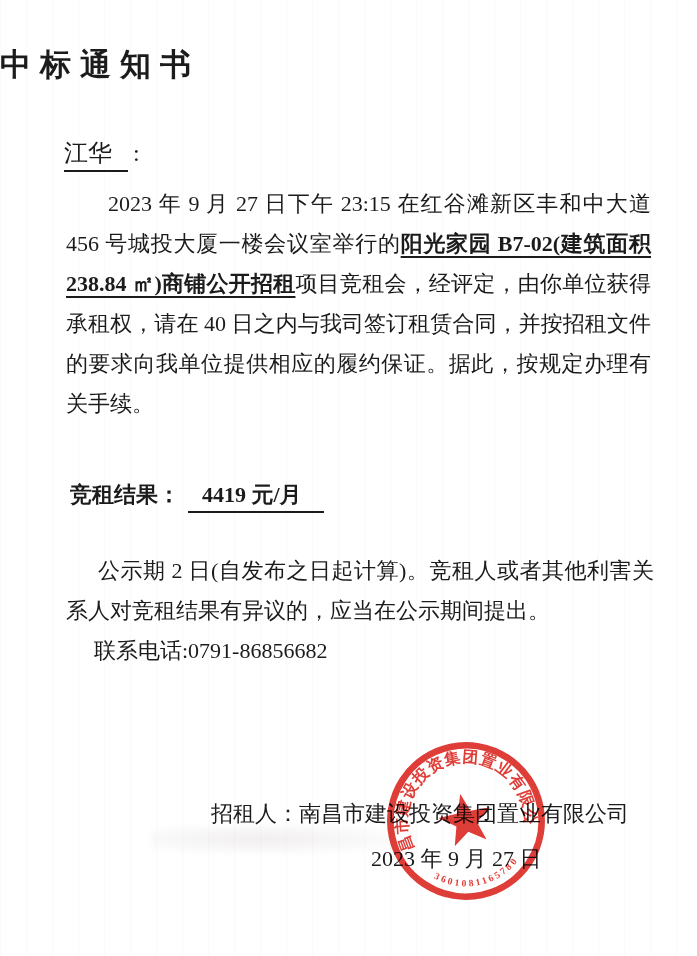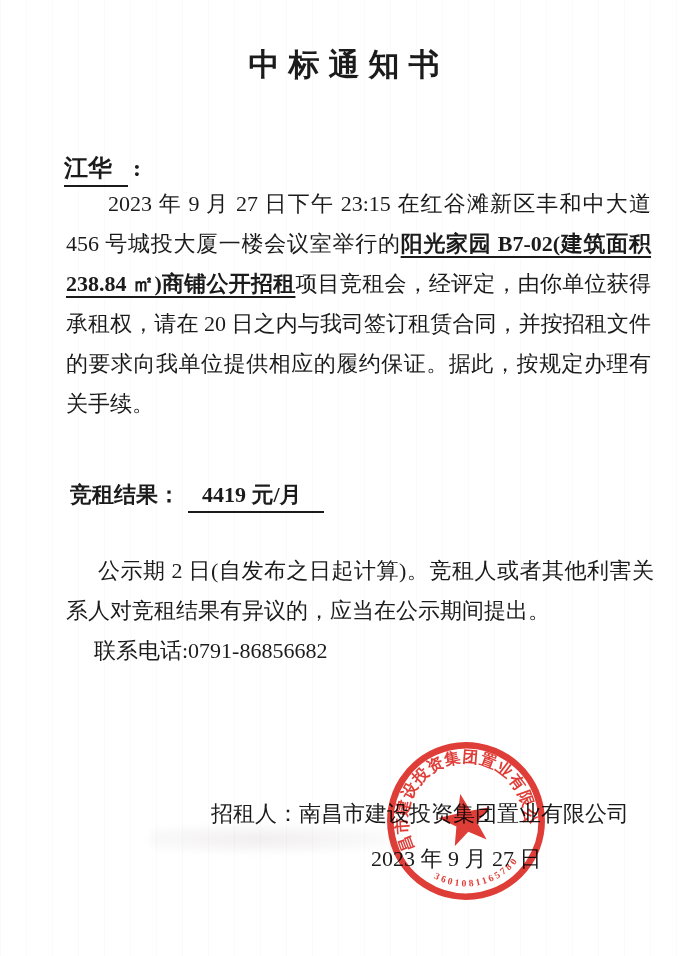--- a/index.html
+++ b/index.html
@@ -16,27 +16,27 @@
   
   .page::before {
     content:"";
     position:absolute; inset:0;
     background:repeating-linear-gradient(90deg,
       rgba(0,0,0,0.018) 0 1px, transparent 1px 26px);
     pointer-events:none;
   }
   .doc-title {
     position:absolute; top:44px; left:0; right:0;
-    text-align:center;
+    text-align:left;
     font-size:31px; font-weight:bold;
     letter-spacing:9px;
   }
   .salutation {
     position:absolute; top:137px; left:64px;
-    font-size:24px; font-weight:bold;margin-top:15px;
+    font-size:24px; font-weight:normal;
   }
   .salutation .name {
     display:inline-block;
     border-bottom:2px solid #1b1b1b;
     padding:0 16px 1px 0;
   }
   .salutation .colon { margin-left:5px; }
   .body-para {
     position:absolute; top:184px; left:66px; width:585px;
     font-size:22px; line-height:40px;
@@ -97,21 +97,21 @@
 <body>
 
 <div class="page">
 
   <h1 class="doc-title">中标通知书</h1>
 
   <div class="salutation">
     <span class="name">江华</span><span class="colon">:</span>
   </div>
 
-  <p class="body-para"><span>2023 年 9 月 27 日下午 23:15 在红谷滩新区丰和中大道 456 号城投大厦一楼会议室举行的</span><span class="hl">阳光家园 B7-02(建筑面积238.84 ㎡)商铺公开招租</span><span>项目竞租会，经评定，由你单位获得承租权，请在 20 日之内与我司签订租赁合同，并按招租文件的要求向我单位提供相应的履约保证。据此，按规定办理有关手续。</span></p>
+  <p class="body-para"><span>2023 年 9 月 27 日下午 23:15 在红谷滩新区丰和中大道 456 号城投大厦一楼会议室举行的</span><span class="hl">阳光家园 B7-02(建筑面积238.84 ㎡)商铺公开招租</span><span>项目竞租会，经评定，由你单位获得承租权，请在 40 日之内与我司签订租赁合同，并按招租文件的要求向我单位提供相应的履约保证。据此，按规定办理有关手续。</span></p>
 
   <div class="result-line">
     <span>竞租结果：</span><span class="result-value">4419 元/月</span>
   </div>
 
   <div class="block2">
     <p class="para2">公示期 2 日(自发布之日起计算)。竞租人或者其他利害关系人对竞租结果有异议的，应当在公示期间提出。</p>
     <div class="line">联系电话:0791-86856682</div>
   </div>
 

